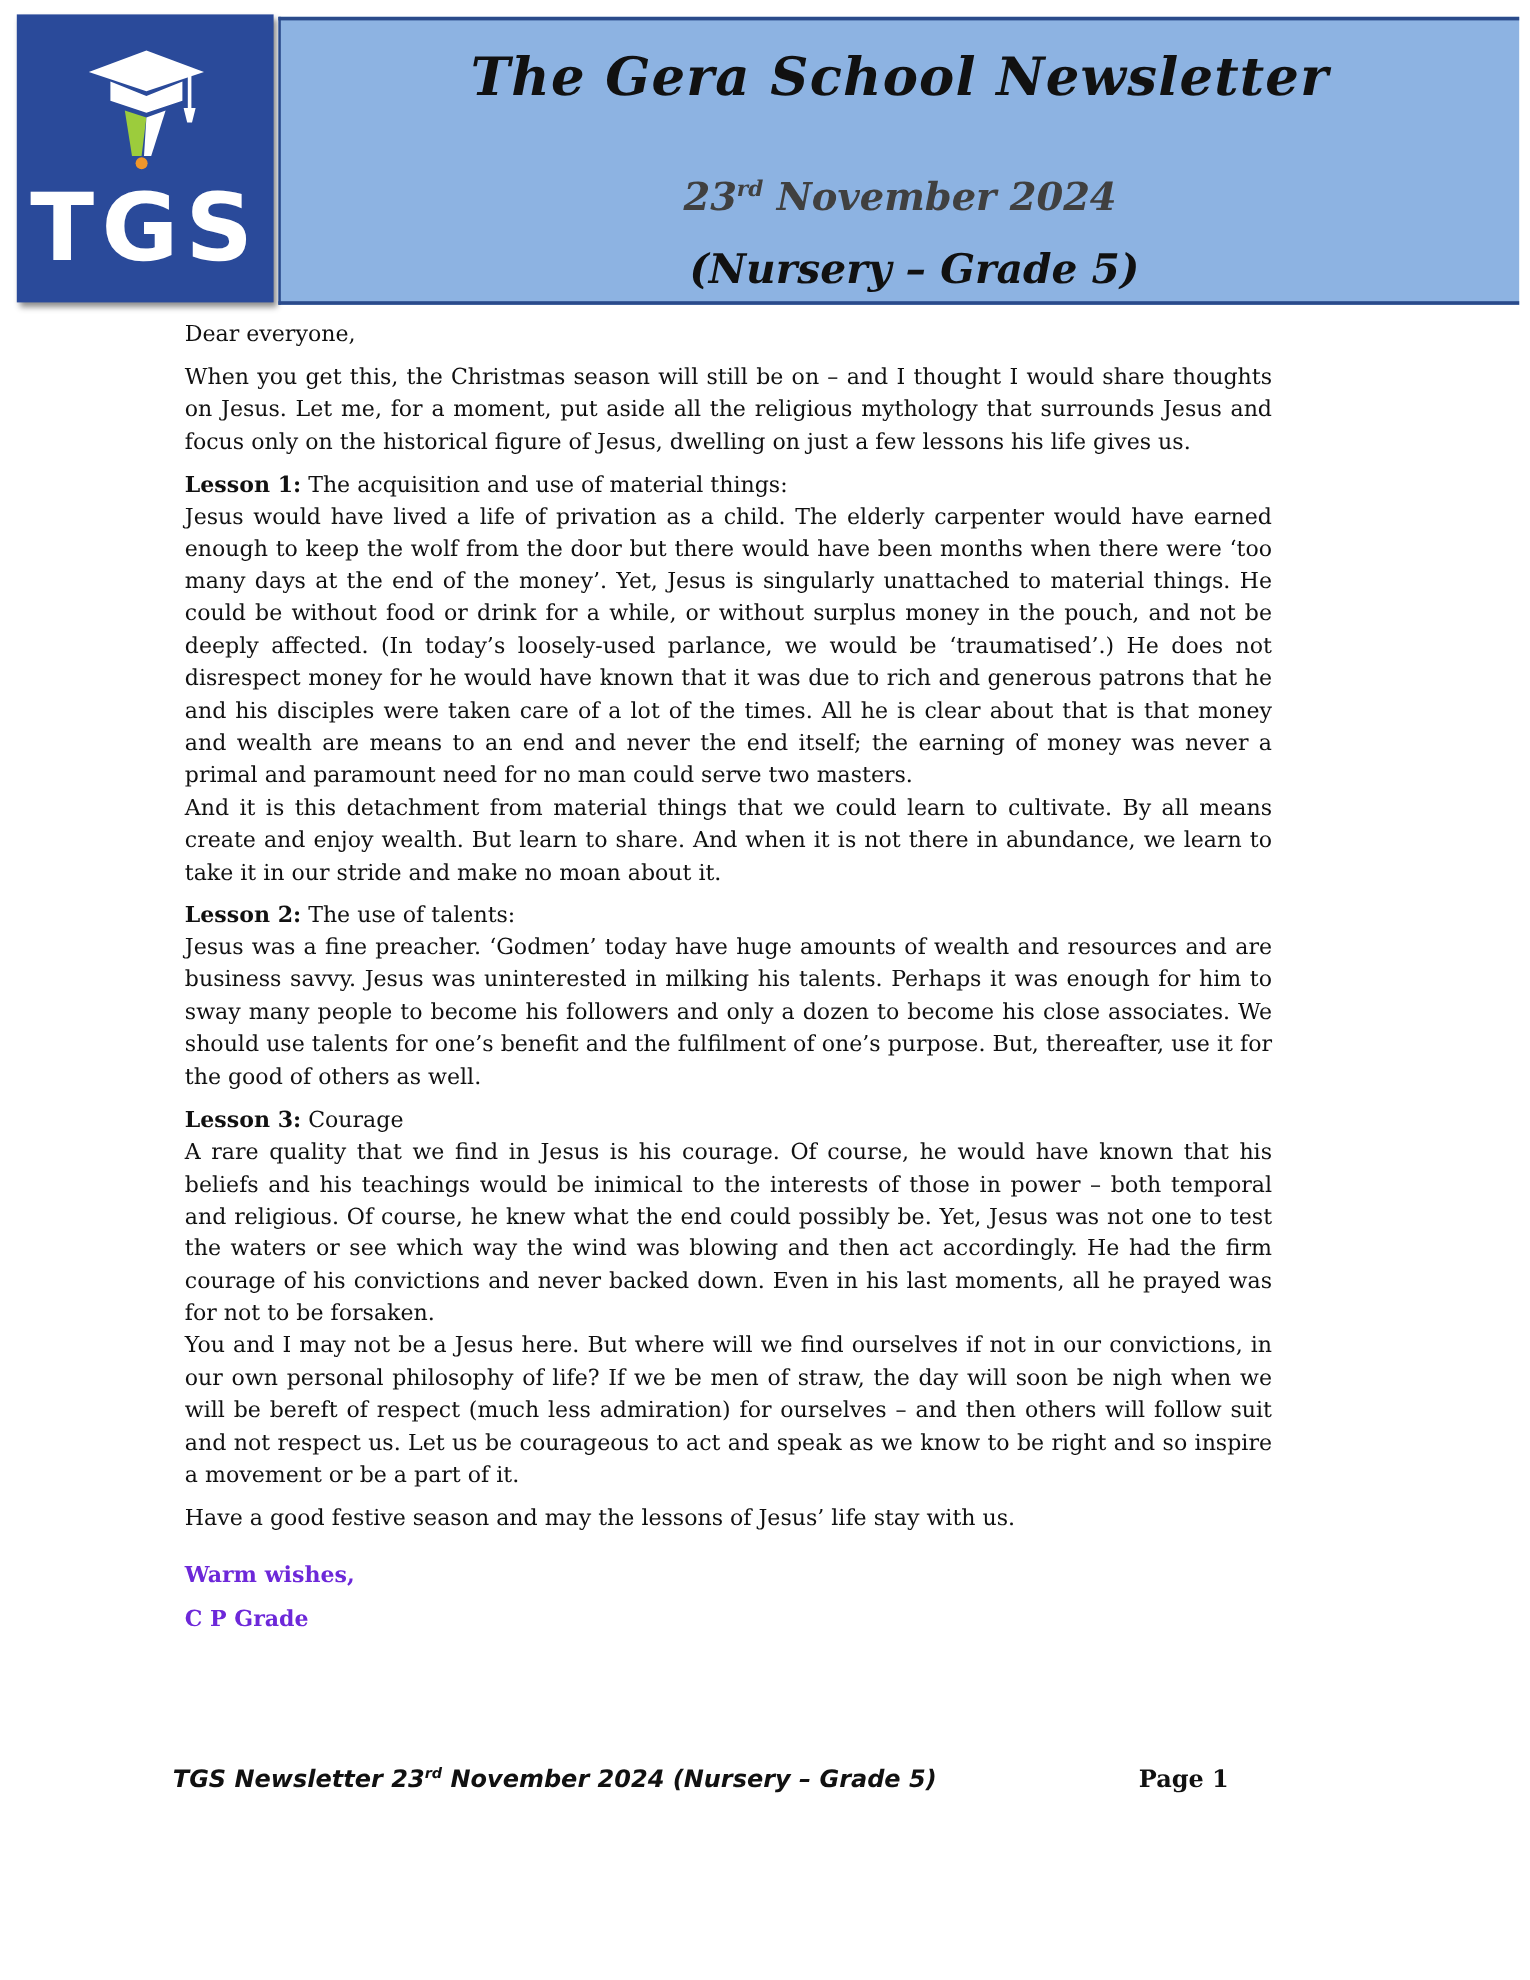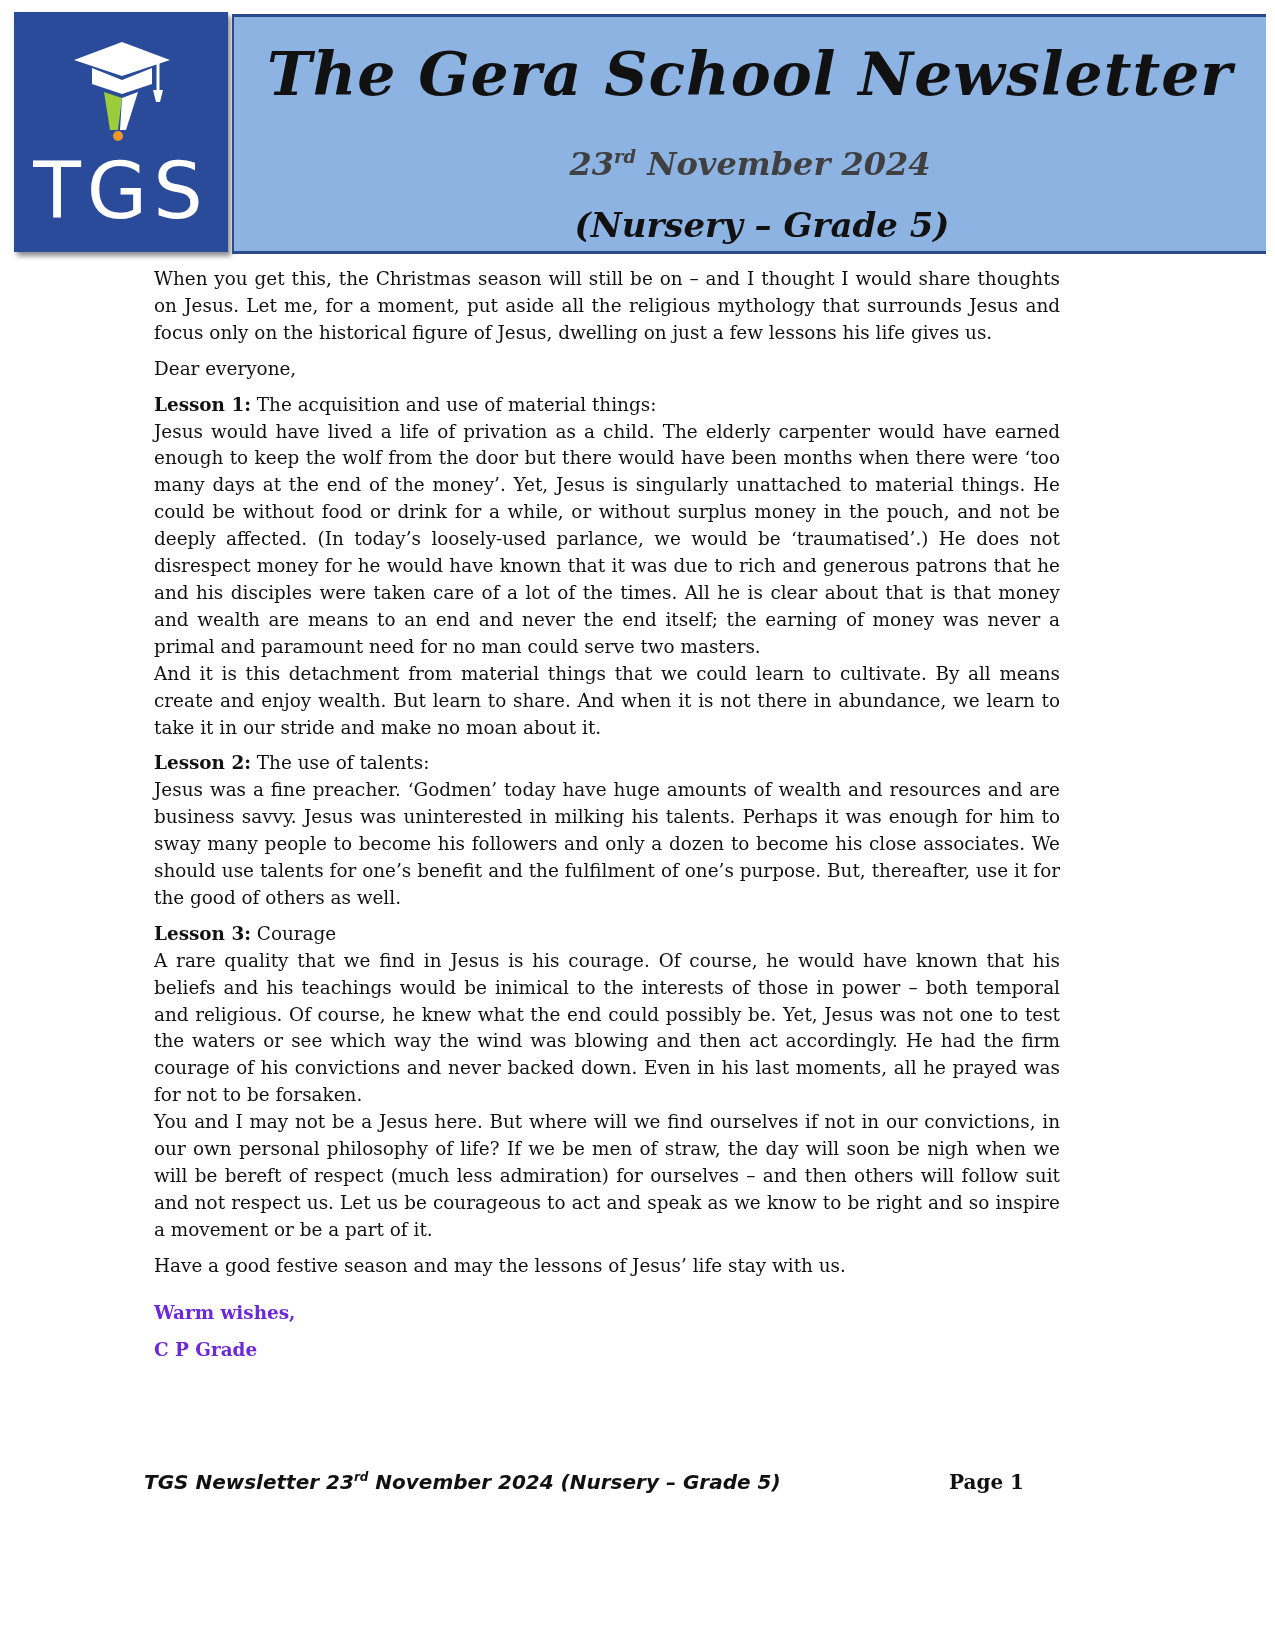--- a/index.html
+++ b/index.html
@@ -1,22 +1,22 @@
 <!DOCTYPE html>
 <html><head>
 <meta charset="utf-8">
 <style>
   html, body { margin: 0; padding: 0; background: #ffffff; }
   body { width: 1275px; height: 1650px; position: relative; overflow: hidden; font-family: "DejaVu Serif", serif; color: #111; }
 
   .header { position: absolute; left: 14px; top: 12px; width: 1252px; height: 248px; }
   .logo-box { position: absolute; left: 0; top: 0; width: 214px; height: 240px; background: #2a4a9a; box-shadow: 3px 4px 5px rgba(0,0,0,0.45); }
-  .logo-text { position: absolute; left: 0; width: 214px; top: 140px; text-align: center; color: #fff; font-family: "DejaVu Sans", sans-serif; font-weight: normal; font-size: 78px; letter-spacing: 6px; line-height: 1; }
+  .logo-text { position: absolute; left: 0; width: 214px; top: 140px; text-align: center; color: #fff; font-family: "DejaVu Sans", sans-serif; font-weight: bold; font-size: 78px; letter-spacing: 6px; line-height: 1; }
   .banner { position: absolute; left: 218px; top: 2px; width: 1034px; height: 240px; background: #8db3e2; border-top: 3px solid #2a4a8a; border-left: 2px solid #2a4a8a; border-bottom: 3px solid #2a4a8a; box-sizing: border-box; }
-  .banner-title { position: absolute; left: 0; right: 0; top: 22px; text-align: center; font-family: "DejaVu Serif", serif; font-style: italic; font-weight: bold; font-size: 60px; color: #111; letter-spacing: 1px; }
+  .banner-title { position: absolute; left: 0; right: 0; top: 22px; text-align: center; font-family: "DejaVu Serif", serif; font-style: italic; font-weight: bold; font-size: 44px; color: #111; letter-spacing: 1px; }
   .banner-date { position: absolute; left: 0; right: 0; top: 128px; text-align: center; font-family: "DejaVu Serif", serif; font-style: italic; font-weight: bold; font-size: 32px; color: #404040; }
   .banner-date sup { font-size: 18px; }
   .banner-grade { position: absolute; left: 0; right: 0; top: 188px; text-align: center; font-family: "DejaVu Serif", serif; font-style: italic; font-weight: bold; font-size: 34px; color: #111; padding-left: 24px; }
 
   .content { position: absolute; left: 154px; top: 266px; width: 906px; font-family: "DejaVu Serif", serif; font-size: 18.4px; line-height: 26.9px; text-align: justify; }
   .content p { margin: 0 0 9px 0; }
   .sign { color: #6d28d9; font-weight: bold; }
   .sign p { margin: 0; }
   .warm { margin-top: 20px !important; margin-bottom: 10px !important; }
 
@@ -42,22 +42,22 @@
     <div class="logo-text">TGS</div>
   </div>
   <div class="banner">
     <div class="banner-title">The Gera School Newsletter</div>
     <div class="banner-date"><span>23</span><sup>rd</sup> <span>November 2024</span></div>
     <div class="banner-grade">(Nursery – Grade 5)</div>
   </div>
 </div>
 
 <div class="content">
+  <p>Dear everyone,</p>
   <p>When you get this, the Christmas season will still be on – and I thought I would share thoughts on Jesus. Let me, for a moment, put aside all the religious mythology that surrounds Jesus and focus only on the historical figure of Jesus, dwelling on just a few lessons his life gives us.</p>
-  <p>Dear everyone,</p>
 
   <p>
     <b>Lesson 1:</b><span> The acquisition and use of material things:</span><br>
     <span>Jesus would have lived a life of privation as a child. The elderly carpenter would have earned enough to keep the wolf from the door but there would have been months when there were ‘too many days at the end of the money’. Yet, Jesus is singularly unattached to material things. He could be without food or drink for a while, or without surplus money in the pouch, and not be deeply affected. (In today’s loosely-used parlance, we would be ‘traumatised’.) He does not disrespect money for he would have known that it was due to rich and generous patrons that he and his disciples were taken care of a lot of the times. All he is clear about that is that money and wealth are means to an end and never the end itself; the earning of money was never a primal and paramount need for no man could serve two masters.</span><br>
     <span>And it is this detachment from material things that we could learn to cultivate. By all means create and enjoy wealth. But learn to share. And when it is not there in abundance, we learn to take it in our stride and make no moan about it.</span>
   </p>
 
   <p>
     <b>Lesson 2:</b><span> The use of talents:</span><br>
     <span>Jesus was a fine preacher. ‘Godmen’ today have huge amounts of wealth and resources and are business savvy. Jesus was uninterested in milking his talents. Perhaps it was enough for him to sway many people to become his followers and only a dozen to become his close associates. We should use talents for one’s benefit and the fulfilment of one’s purpose. But, thereafter, use it for the good of others as well.</span>

